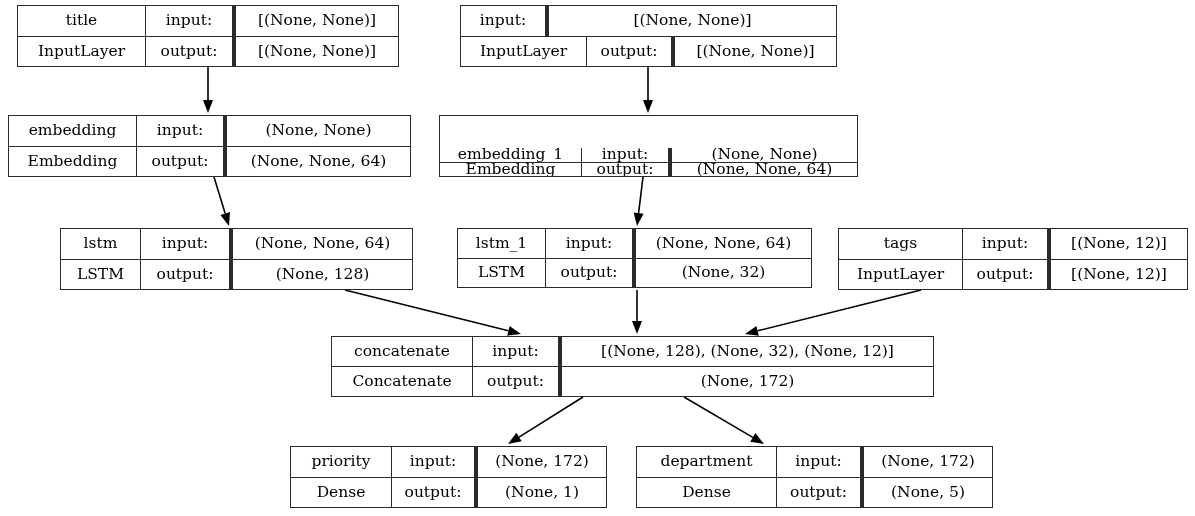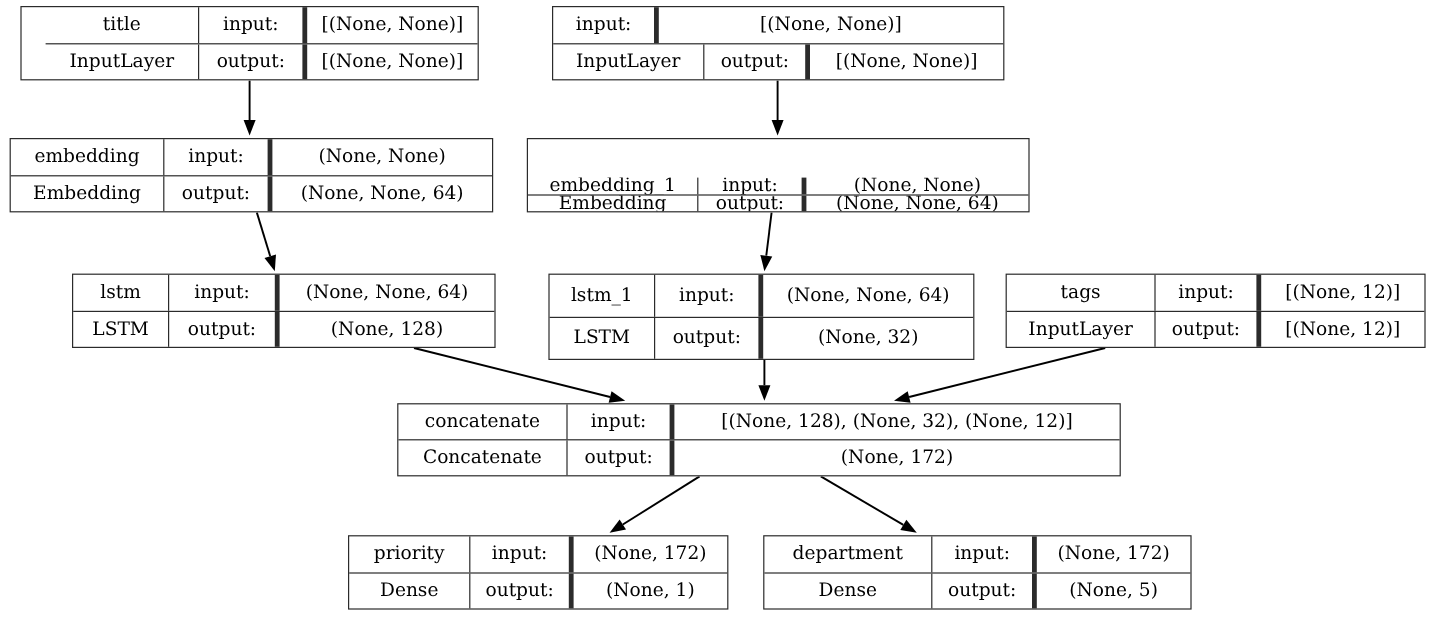--- a/index.html
+++ b/index.html
@@ -102,21 +102,21 @@
         <line x1="583" y1="397" x2="519.0157185718789" y2="437.09681636162253" stroke="#000000" stroke-width="1.6"></line>
         <polygon points="508,444 516.3606479417338,432.86000152628446 521.670789202024,441.3336311969606" fill="#000000"></polygon>
       </g>
       <g>
         <line x1="684" y1="397" x2="752.7912550941255" y2="437.4148623677988" stroke="#000000" stroke-width="1.6"></line>
         <polygon points="764,444 750.2585098509712,441.7259181008274 755.3240003372798,433.10380663477014" fill="#000000"></polygon>
       </g>
     </svg>
 
   <div id="nodes">
-      <div class="node" style="left: 17px; top: 5px; width: 382px; height: 62px; border-color: rgb(43, 43, 43); padding-left: 20px;">
+      <div class="node" style="left: 17px; top: 5px; width: 382px; height: 62px; border-color: rgb(43, 43, 43);">
         <div class="node-row top" style="border-bottom-color: rgb(43, 43, 43);">
           <div class="cell c-name" style="width: 128px; border-right-color: rgb(43, 43, 43);">title</div>
           <div class="cell c-io" style="width: 90px; border-right-color: rgb(43, 43, 43);">input:</div>
           <div class="cell c-shape">[(None, None)]</div>
         </div>
         <div class="node-row bottom">
           <div class="cell c-name" style="width: 128px; border-right-color: rgb(43, 43, 43);">InputLayer</div>
           <div class="cell c-io" style="width: 90px; border-right-color: rgb(43, 43, 43);">output:</div>
           <div class="cell c-shape">[(None, None)]</div>
         </div>
@@ -161,21 +161,21 @@
           <div class="cell c-name" style="width: 80px; border-right-color: rgb(43, 43, 43);">lstm</div>
           <div class="cell c-io" style="width: 92px; border-right-color: rgb(43, 43, 43);">input:</div>
           <div class="cell c-shape">(None, None, 64)</div>
         </div>
         <div class="node-row bottom">
           <div class="cell c-name" style="width: 80px; border-right-color: rgb(43, 43, 43);">LSTM</div>
           <div class="cell c-io" style="width: 92px; border-right-color: rgb(43, 43, 43);">output:</div>
           <div class="cell c-shape">(None, 128)</div>
         </div>
       </div>
-      <div class="node" style="left: 457px; top: 228px; width: 355px; height: 72px; border-color: rgb(43, 43, 43);">
+      <div class="node" style="left: 457px; top: 228px; width: 355px; height: 60px; border-color: rgb(43, 43, 43);">
         <div class="node-row top" style="border-bottom-color: rgb(43, 43, 43);">
           <div class="cell c-name" style="width: 88px; border-right-color: rgb(43, 43, 43);">lstm_1</div>
           <div class="cell c-io" style="width: 90px; border-right-color: rgb(43, 43, 43);">input:</div>
           <div class="cell c-shape">(None, None, 64)</div>
         </div>
         <div class="node-row bottom">
           <div class="cell c-name" style="width: 88px; border-right-color: rgb(43, 43, 43);">LSTM</div>
           <div class="cell c-io" style="width: 90px; border-right-color: rgb(43, 43, 43);">output:</div>
           <div class="cell c-shape">(None, 32)</div>
         </div>

